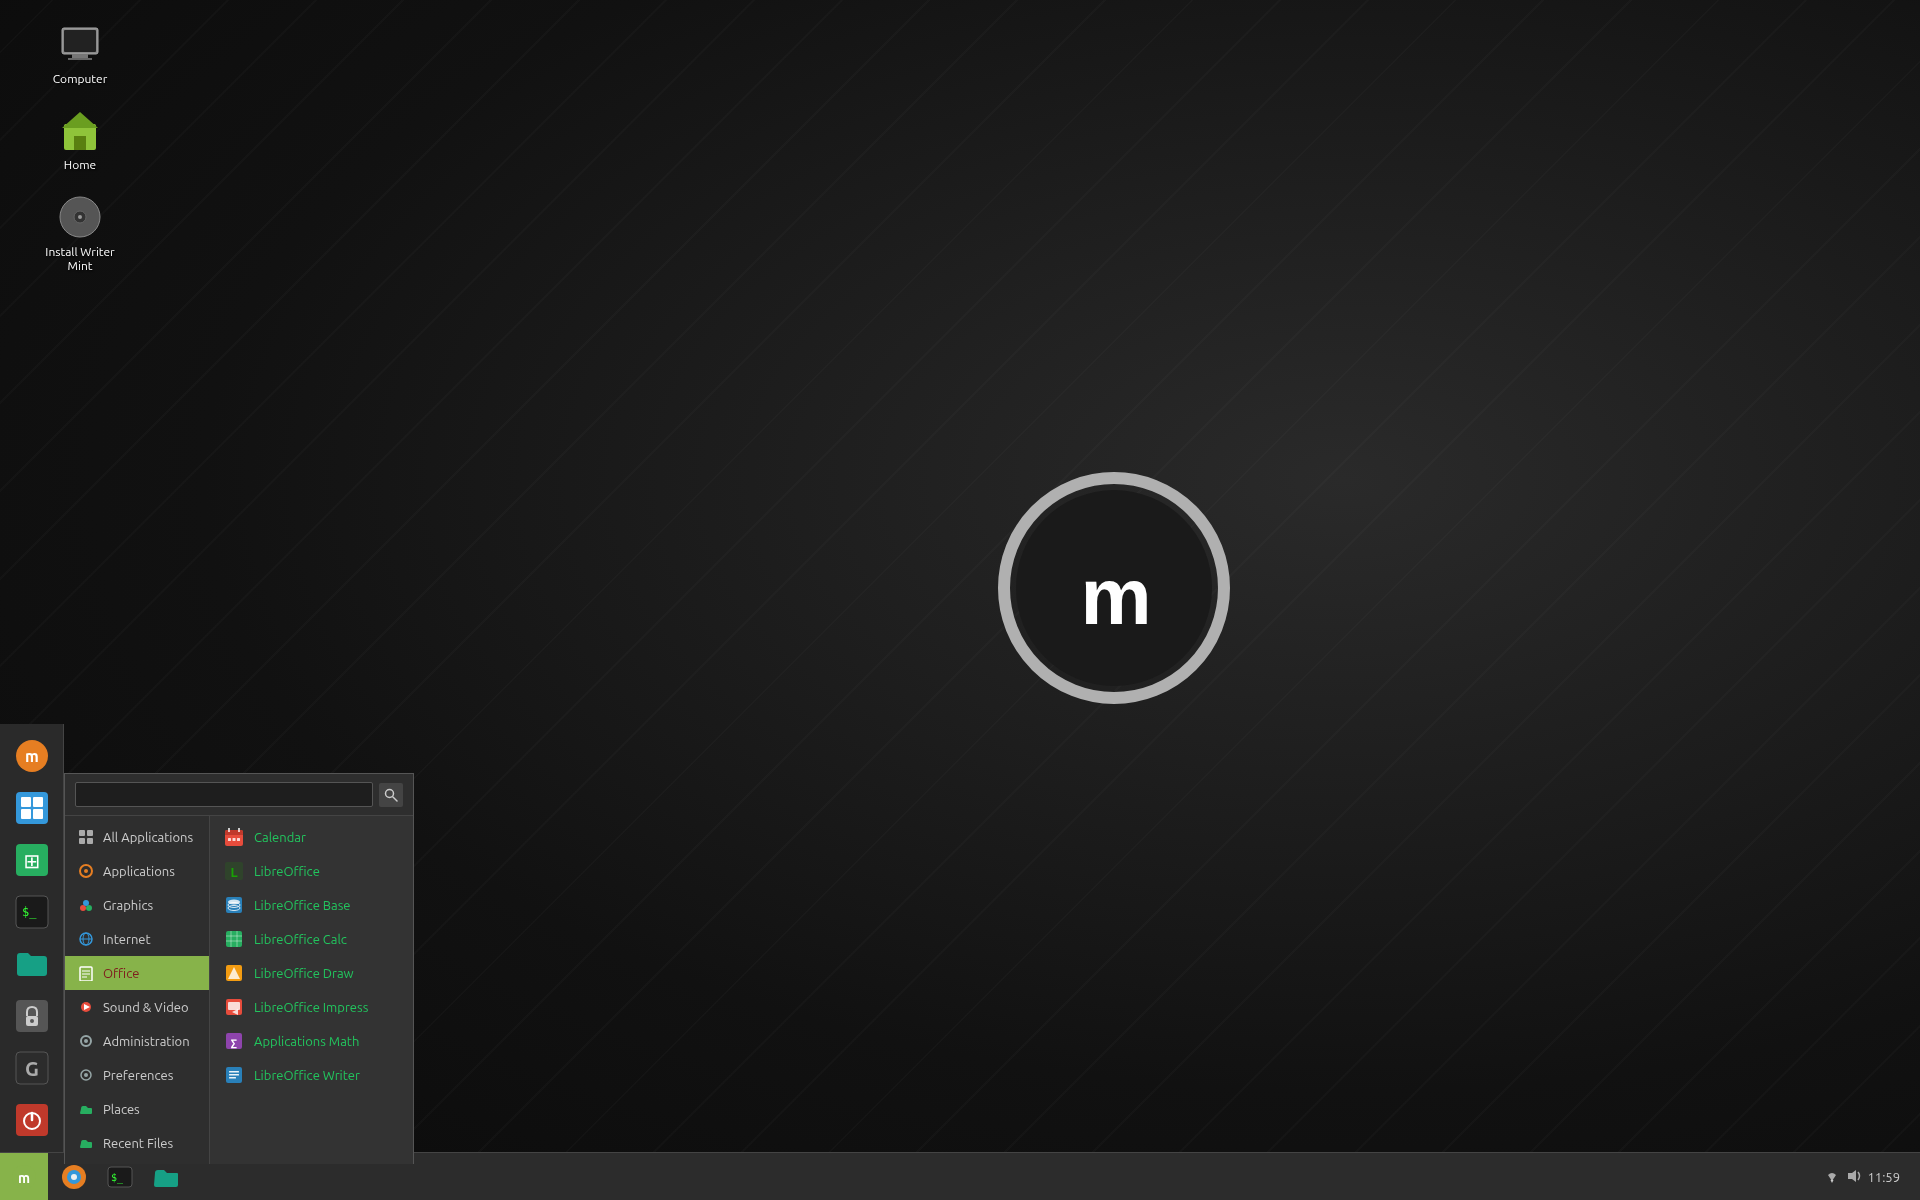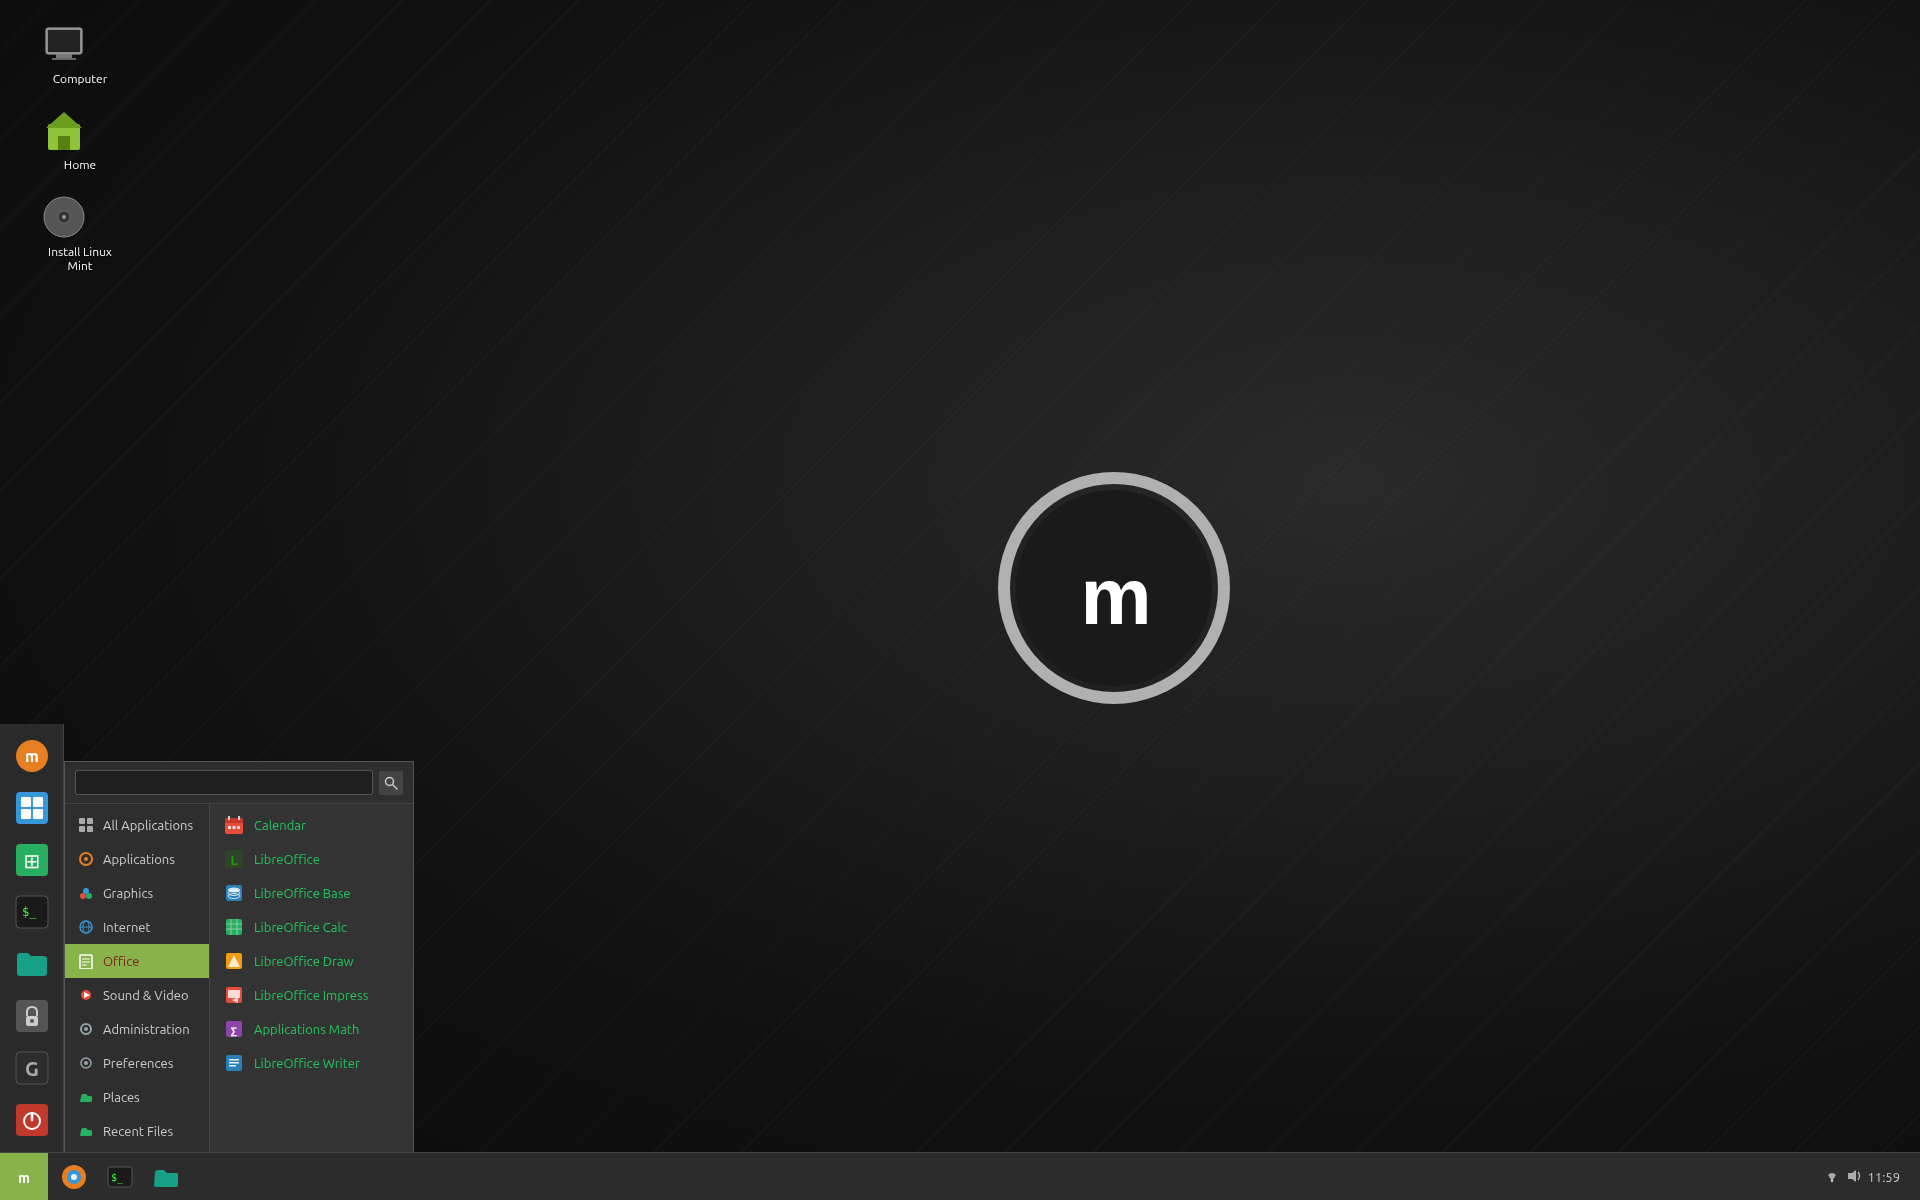--- a/index.html
+++ b/index.html
@@ -52,20 +52,21 @@
       top: 20px;
       left: 40px;
       display: flex;
       flex-direction: column;
       gap: 20px;
     }
 
     .desktop-icon {
       display: flex;
       flex-direction: column;
+      align-items: center;
       gap: 4px;
       cursor: pointer;
       width: 80px;
     }
 
     .desktop-icon-img {
       width: 48px;
       height: 48px;
       display: flex;
       align-items: center;
@@ -161,21 +162,21 @@
       display: flex;
       align-items: center;
       justify-content: center;
       cursor: pointer;
       position: relative;
     }
 
     
     .menu-panel {
       position: absolute;
-      bottom: 48px;
+      bottom: 36px;
       left: 64px;
       width: 350px;
       background: #333;
       border: 1px solid #555;
       border-bottom: none;
       z-index: 200;
       display: flex;
       flex-direction: column;
     }
 
@@ -318,21 +319,21 @@
     </div>
 
     <div class="desktop-icon">
       <div class="desktop-icon-img">
         <svg width="48" height="48" viewBox="0 0 48 48">
           <circle cx="24" cy="24" r="20" fill="#555" stroke="#888" stroke-width="1"></circle>
           <circle cx="24" cy="24" r="6" fill="#333" stroke="#666" stroke-width="1"></circle>
           <circle cx="24" cy="24" r="2" fill="#999"></circle>
         </svg>
       </div>
-      <span class="desktop-icon-label">Install Linux Mint</span>
+      <span class="desktop-icon-label">Install Writer Mint</span>
     </div>
 
   </div>
 
   <div class="app-launcher-sidebar">
 
     <div class="sidebar-icon-btn">
       <svg width="36" height="36" viewBox="0 0 36 36">
         <circle cx="18" cy="18" r="16" fill="#e67e22"></circle>
         <text x="50%" y="55%" dominant-baseline="middle" text-anchor="middle" font-size="16" font-weight="bold" fill="white">m</text>

